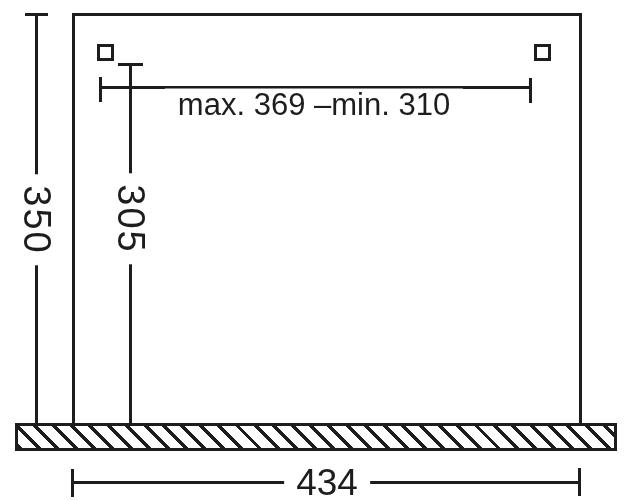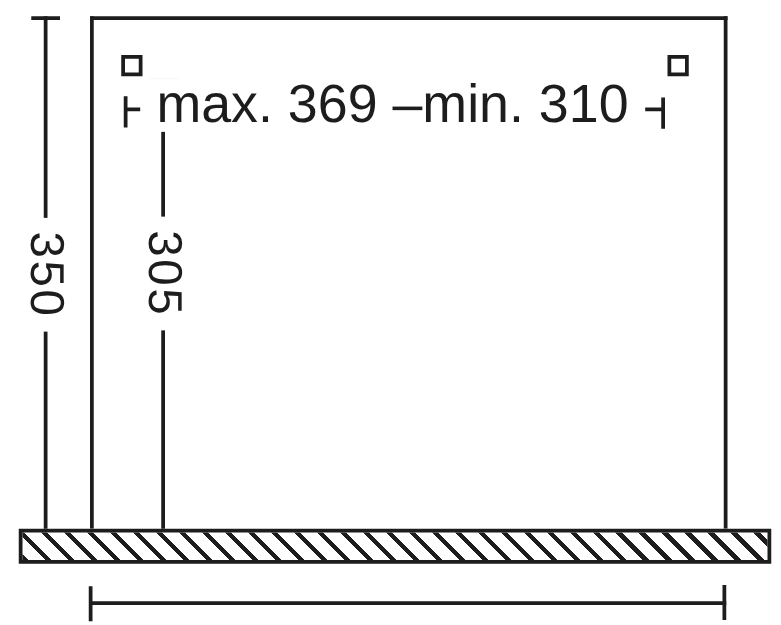--- a/index.html
+++ b/index.html
@@ -68,23 +68,23 @@
 
   
   .dim-label {
     position: absolute;
     background: #ffffff;
     white-space: nowrap;
     line-height: 1;
     color: #1d1d1d;
   }
   .label-top {
-    left: 314px; top: 84px;
+    left: 314px; top: 104px;
     transform: translate(-50%, -50%);
-    font-size: 43px;
+    font-size: 31px;
     padding: 0 13px;
   }
   .label-base {
     left: 327px; top: 482px;
     transform: translate(-50%, -50%);
     font-size: 37px;
     padding: 0 12px;
   }
   .label-rot {
     font-size: 38px;
@@ -121,14 +121,15 @@
   <span class="dim-label label-rot label-305">305</span>
 
   <div class="ln hspan-line"></div>
   <div class="ln hspan-tickL"></div>
   <div class="ln hspan-tickR"></div>
   <span class="dim-label label-top">max. 369 –min. 310</span>
 
   <div class="ln hbase-line"></div>
   <div class="ln hbase-tickL"></div>
   <div class="ln hbase-tickR"></div>
+  <span class="dim-label label-base">434</span>
 
 </div>
 
 </body></html>

